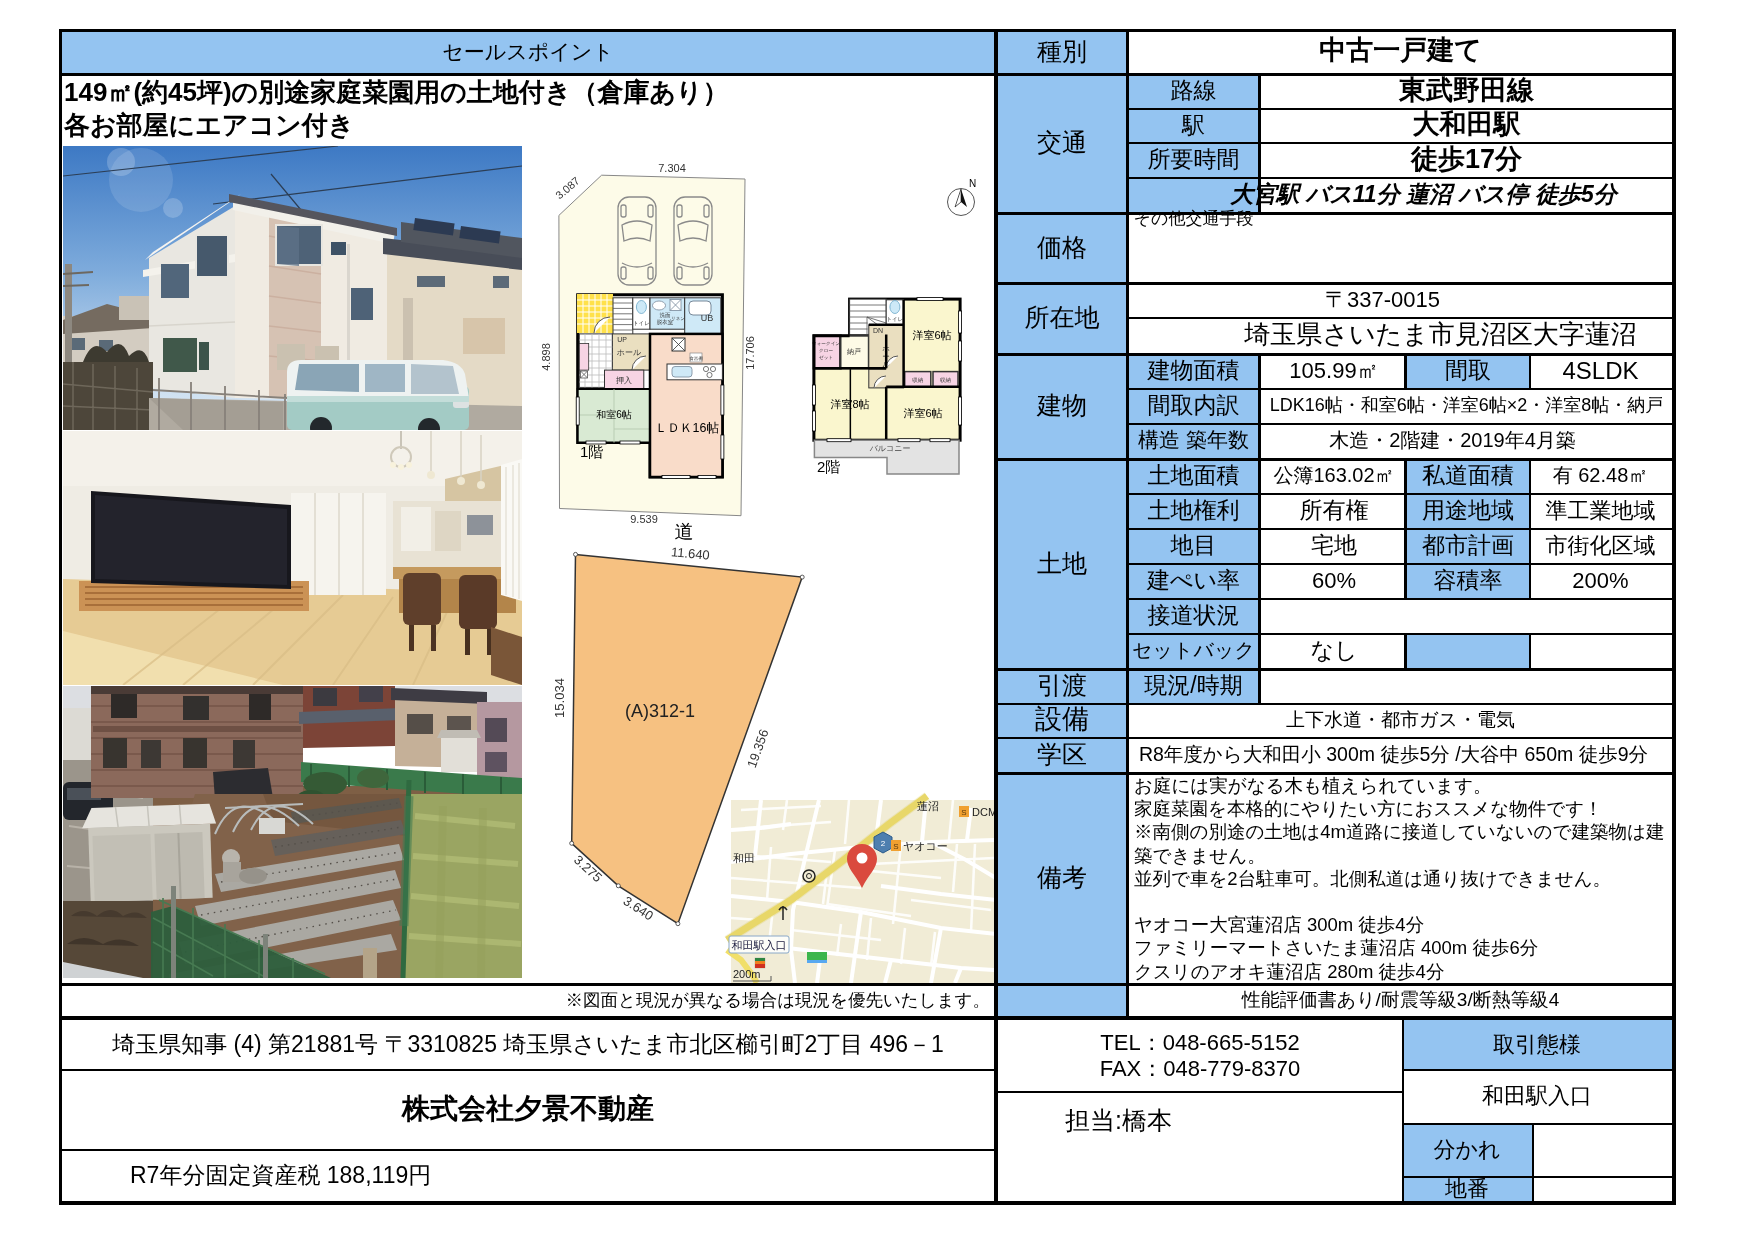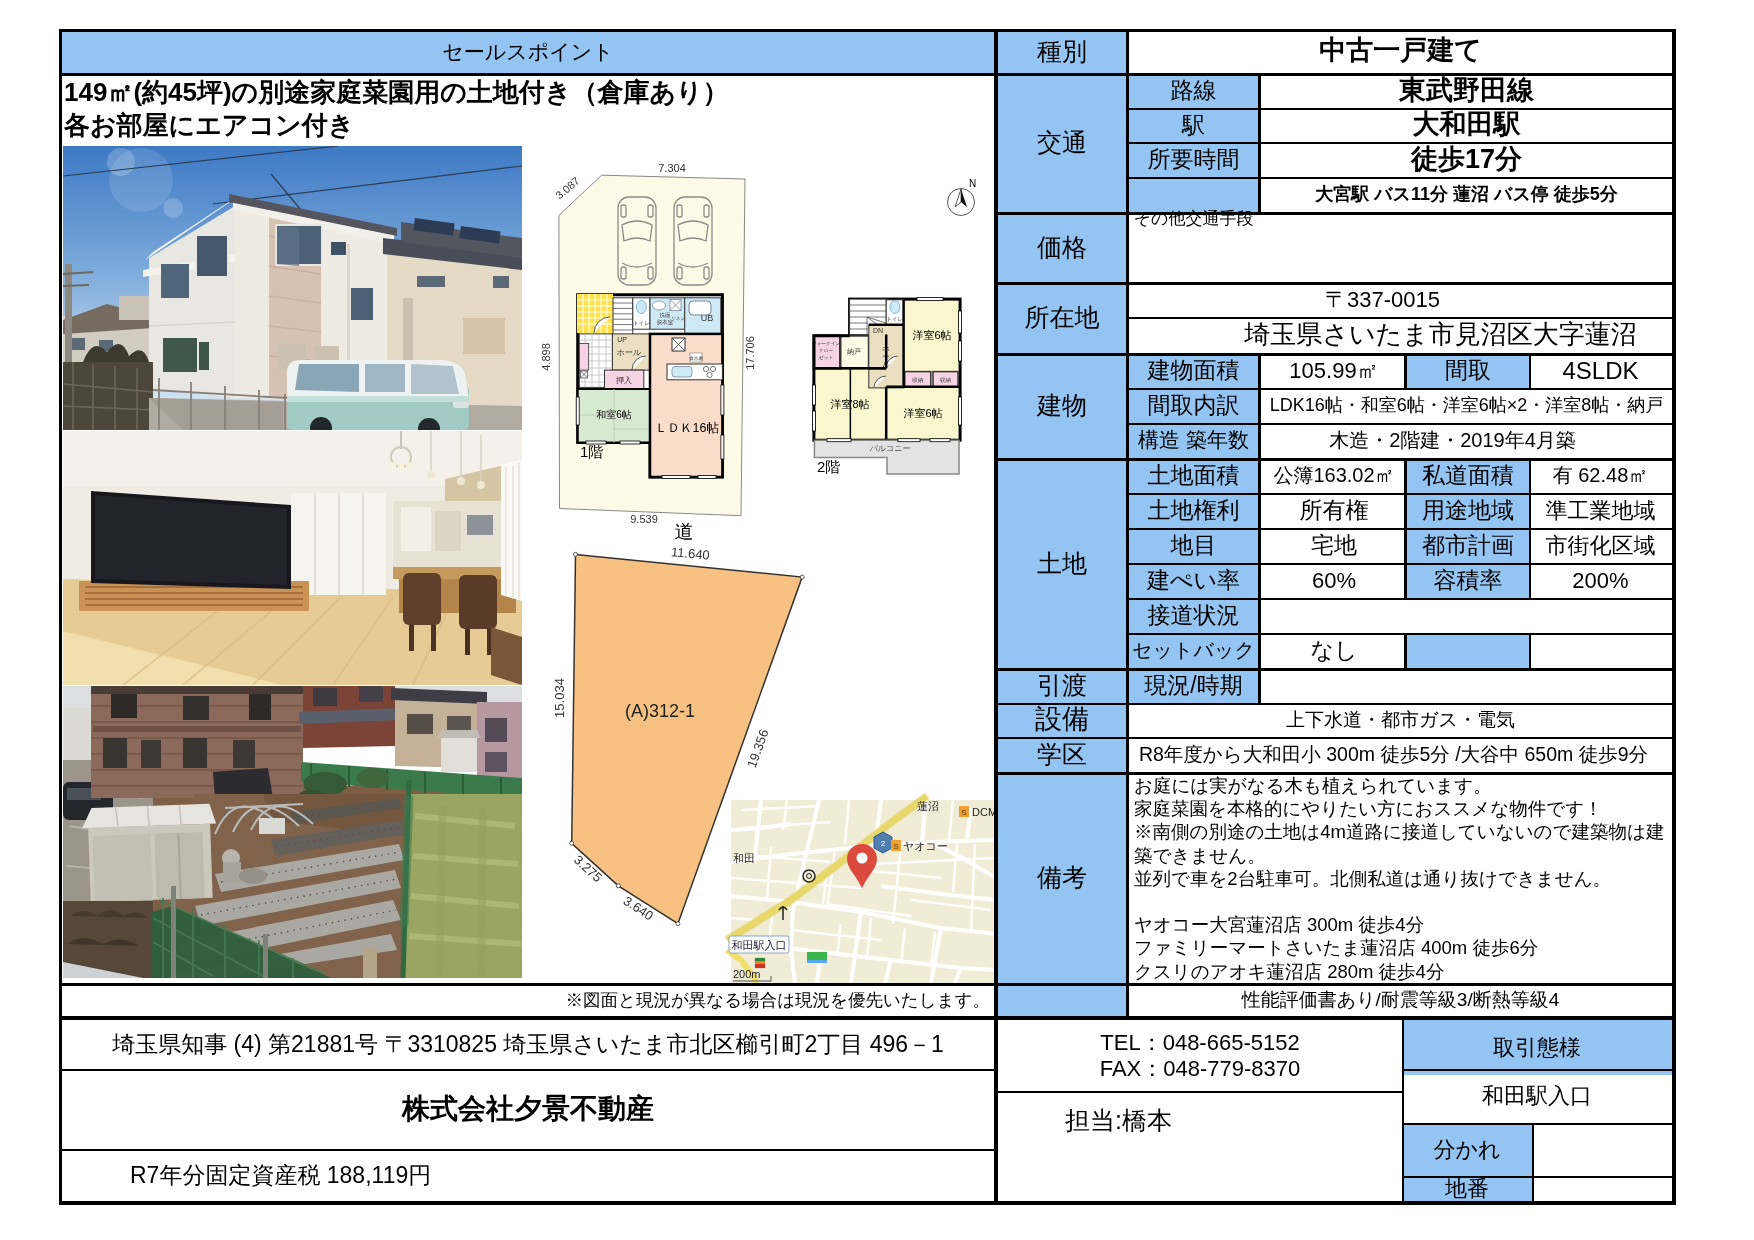--- a/index.html
+++ b/index.html
@@ -682,21 +682,21 @@
 <div class="c blue" style="left:1407px;top:633px;width:122px;height:35px;"></div>
 
 <div class="c b" style="left:1129px;top:29px;width:543px;height:44px;font-size:27px;">中古一戸建て</div>
 
 <div class="c b" style="left:1261px;top:73px;width:411px;height:35px;font-size:27px;">東武野田線</div>
 
 <div class="c b" style="left:1261px;top:108px;width:411px;height:34px;font-size:27px;">大和田駅</div>
 
 <div class="c b" style="left:1261px;top:142px;width:411px;height:35px;font-size:27px;">徒歩17分</div>
 
-<div class="c b" style="left:1261px;top:177px;width:411px;height:35px;font-size:18px;">大宮駅 バス11分 蓮沼 バス停 徒歩5分</div>
+<div class="c b" style="left:1218px;top:177px;width:411px;height:35px;font-size:23px;font-style:italic;">大宮駅 バス11分 蓮沼 バス停 徒歩5分</div>
 
 <div class="c" style="left:1129px;top:282px;width:543px;height:35px;font-size:22px;padding-right:36px;">〒337-0015</div>
 
 <div class="c" style="left:1129px;top:317px;width:543px;height:36px;font-size:26px;padding-left:80px;">埼玉県さいたま市見沼区大字蓮沼</div>
 
 <div class="c" style="left:1261px;top:353px;width:146px;height:35px;font-size:22px;">105.99㎡</div>
 
 <div class="c" style="left:1529px;top:353px;width:143px;height:35px;font-size:24px;">4SLDK</div>
 
 <div class="c" style="left:1261px;top:388px;width:411px;height:35px;font-size:18px;">LDK16帖・和室6帖・洋室6帖×2・洋室8帖・納戸</div>
@@ -736,21 +736,21 @@
 <div class="c b" style="left:62px;top:1069px;width:932px;height:80px;font-size:28px;">株式会社夕景不動産</div>
 
 <div class="c lft" style="left:130px;top:1149px;width:860px;height:52px;font-size:23px;">R7年分固定資産税 188,119円</div>
 
 <div class="c" style="left:998px;top:1020px;width:404px;height:71px;font-size:22px;line-height:26px;">
       <span>TEL：048-665-5152<br>FAX：048-779-8370</span>
     </div>
 
 <div class="c lft" style="left:1065px;top:1091px;width:330px;height:58px;font-size:25px;">担当:橋本</div>
 
-<div class="c blue" style="left:1402px;top:1020px;width:270px;height:55px;font-size:22px;">取引態様</div>
+<div class="c blue" style="left:1402px;top:1020px;width:270px;height:49px;font-size:22px;">取引態様</div>
 
 <div class="c" style="left:1402px;top:1069px;width:270px;height:54px;font-size:22px;">和田駅入口</div>
 
 <div class="c blue" style="left:1402px;top:1123px;width:130px;height:53px;font-size:22px;">分かれ</div>
 
 <div class="c blue" style="left:1402px;top:1176px;width:130px;height:25px;font-size:22px;">地番</div>
 
 <div class="hl" style="left:59px;top:29px;width:1617px;height:3px;"></div>
 <div class="hl" style="left:59px;top:73px;width:1613px;height:3px;"></div>
 <div class="hl" style="left:1129px;top:108px;width:543px;height:2px;"></div>

